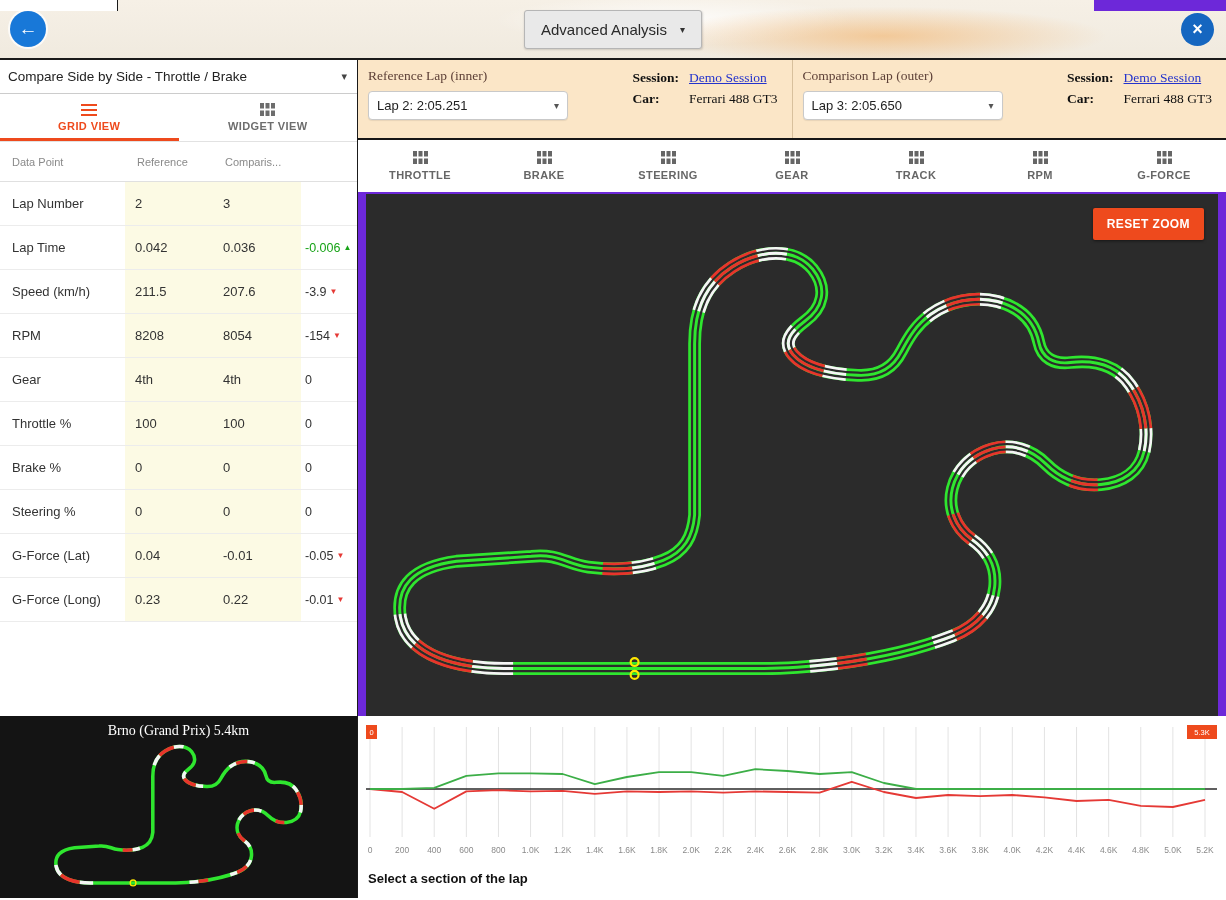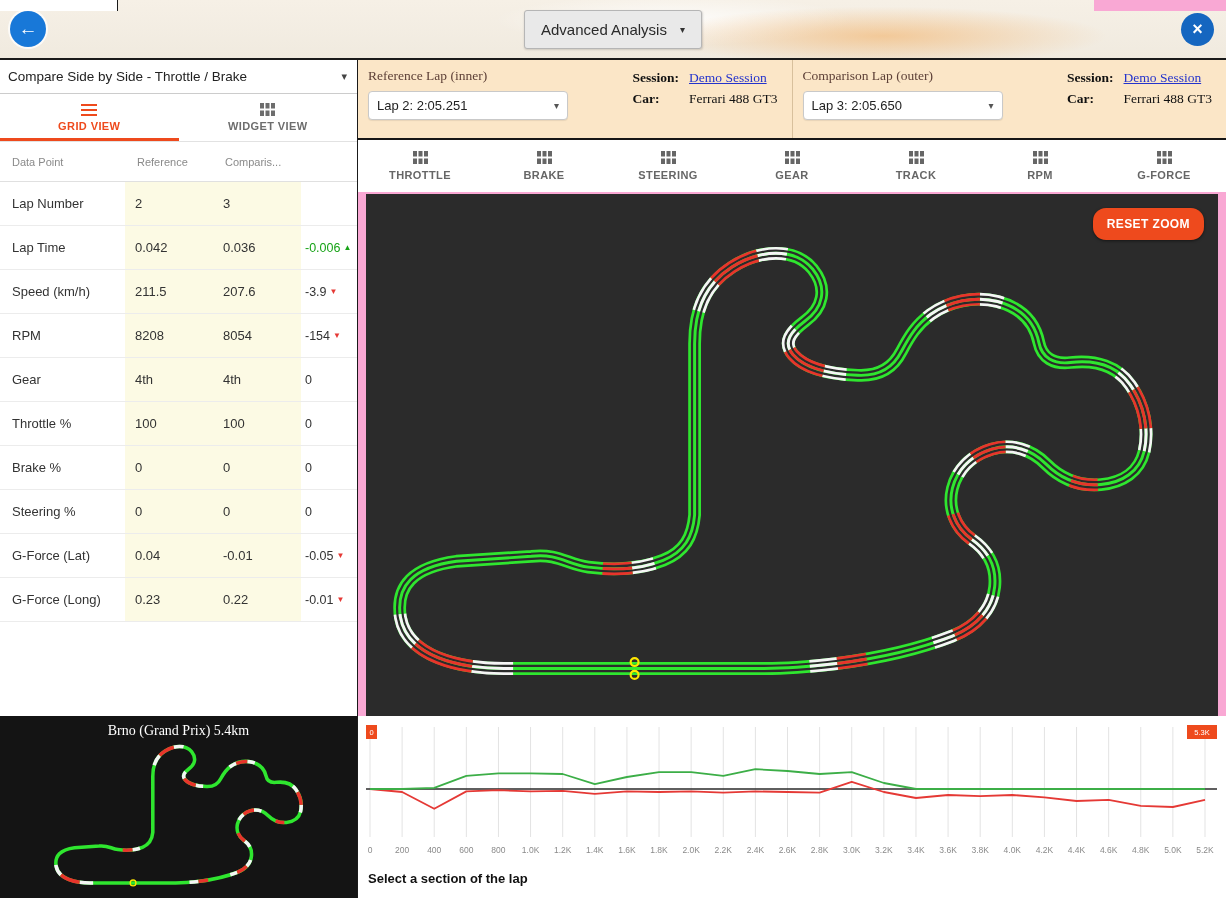--- a/index.html
+++ b/index.html
@@ -30,21 +30,21 @@
     font-size:18px; font-weight:bold; cursor:pointer; }
   .title-btn{ position:absolute; left:50%; top:10px; transform:translateX(-50%);
     height:39px; padding:0 16px; background:#e9e9e9; border:1px solid #b5b5b5; border-radius:3px;
     display:flex; align-items:center; gap:13px; font-size:15px; color:#2a2a2a; cursor:pointer;
     box-shadow:0 1px 2px rgba(0,0,0,.15); }
   .title-btn .caret{ font-size:10px; color:#333; }
 
   
   .main{ display:flex; height:838px; }
   .left{ width:358px; border-right:1px solid #1a1a1a; display:flex; flex-direction:column; background:#fff; }
-  .right{ flex:1; display:flex; flex-direction:column; background:#f9a8d4; }
+  .right{ flex:1; display:flex; flex-direction:column; background:#6d28d9; }
 
   
   .mode-select{ height:34px; display:flex; align-items:center; justify-content:space-between;
     padding:0 10px 0 8px; border-bottom:1px solid #ccc; font-size:13.5px; color:#222; cursor:pointer; }
   .mode-select .caret{ font-size:11px; color:#444; }
   .lp-tabs{ height:48px; display:flex; border-bottom:1px solid #e2e2e2; }
   .ltab{ flex:1; display:flex; flex-direction:column; align-items:center; justify-content:center;
     gap:4px; font-size:11px; font-weight:bold; letter-spacing:.4px; color:#6d6d6d; cursor:pointer; }
   .ltab.active{ color:var(--accent); box-shadow:inset 0 -3px 0 var(--accent); }
   .icon-bars rect, .icon-grid rect{ fill:currentColor; }
@@ -82,21 +82,21 @@
 
   
   .chan-tabs{ height:52px; display:flex; background:#fff; }
   .ctab{ flex:1; display:flex; flex-direction:column; align-items:center; justify-content:center;
     gap:5px; font-size:11px; font-weight:bold; letter-spacing:.4px; color:#666; cursor:pointer; }
   .ctab.active{ color:var(--accent); box-shadow:inset 0 -3px 0 var(--accent); }
 
   
   .track-view{ flex:1; margin:2px 8px 0 8px; background:#2b2b2b; position:relative; }
   .reset-zoom{ position:absolute; top:14px; right:14px; background:var(--accent); color:#fff;
-    font-size:12px; font-weight:bold; letter-spacing:.4px; padding:9px 14px; border-radius:13px;
+    font-size:12px; font-weight:bold; letter-spacing:.4px; padding:9px 14px; border-radius:2px;
     cursor:pointer; box-shadow:0 1px 3px rgba(0,0,0,.5); z-index:2; }
   .track-view svg{ display:block; width:100%; height:100%; }
 
   
   .chart-area{ height:182px; background:#fff; padding:9px 8px 0 8px; }
   .chart-area svg{ display:block; }
   .hint{ font-size:13px; font-weight:bold; color:#111; margin:4px 0 0 2px; }
 </style>
 </head>
 <body>

